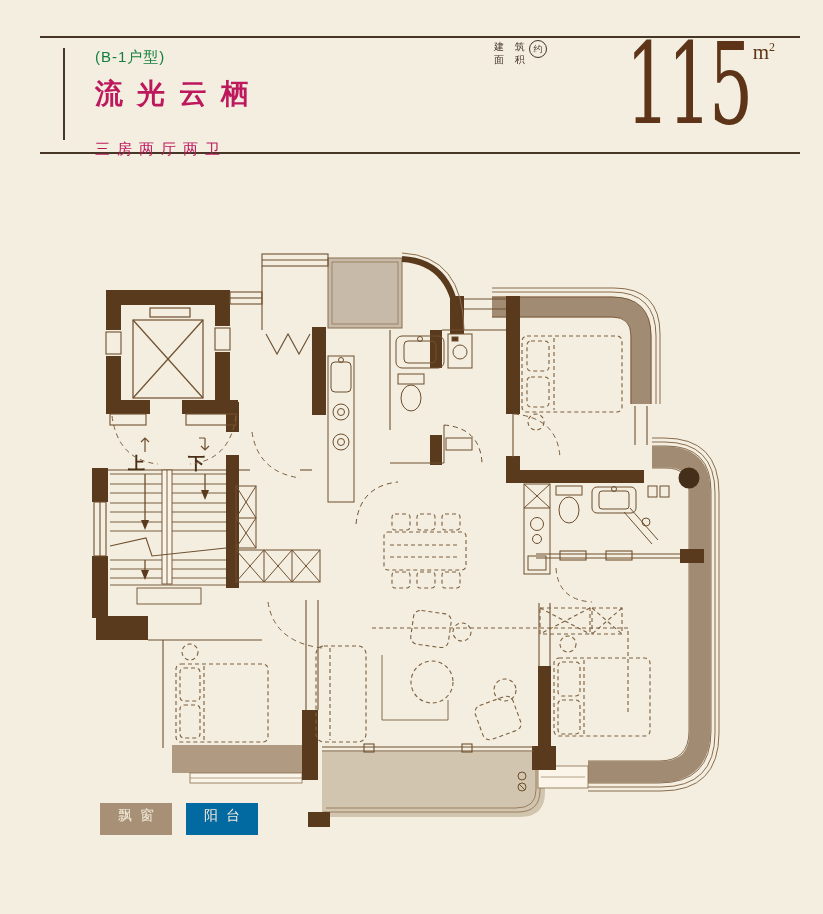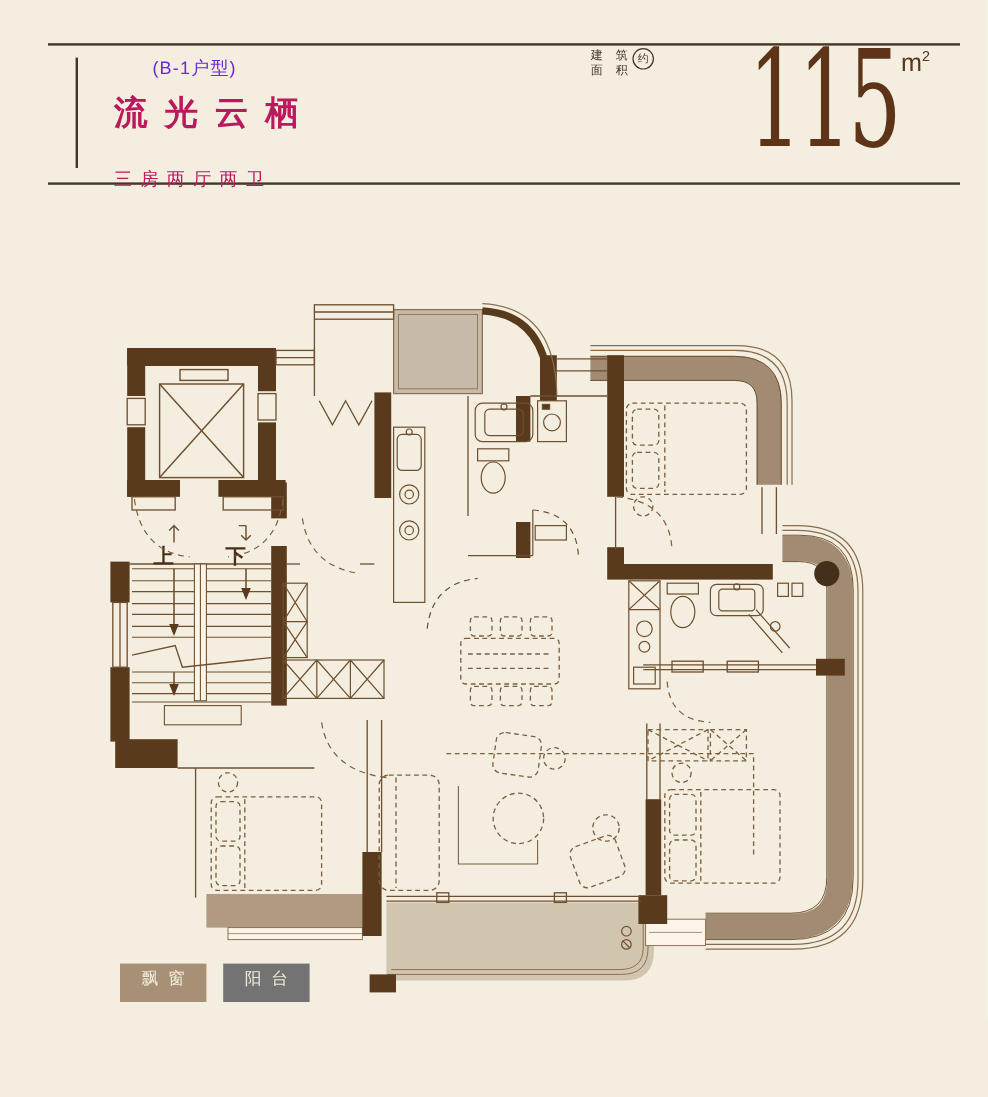--- a/index.html
+++ b/index.html
@@ -11,21 +11,21 @@
     overflow:hidden;
   }
   .rule{position:absolute;left:40px;width:760px;height:1.5px;background:#453626;}
   .rule-top{top:36px;}
   .rule-bottom{top:152px;}
   .title-block{
     position:absolute;left:63px;top:48px;
     border-left:2px solid #453626;
     padding-left:30px;height:92px;
   }
-  .unit-tag{font-size:15px;color:#6d28d9;letter-spacing:1px;margin-left:32px;}
+  .unit-tag{font-size:15px;color:#15803d;letter-spacing:1px;}
   .title{
     margin:8px 0 0 0;font-weight:600;
     font-size:28px;letter-spacing:14px;color:#be185d;
     font-family:"DejaVu Serif", serif;
   }
   .subtitle{margin-top:27px;font-size:15px;letter-spacing:7px;color:#be185d;}
   .area-block{
     position:absolute;top:40px;right:48px;
     display:flex;
   }
@@ -40,32 +40,32 @@
     margin:0 2px 16px 0;flex:none;
   }
   .area-number{
     display:inline-block;
     font-family:"DejaVu Serif", serif;
     font-size:112px;line-height:88px;color:#5d3418;
     transform:scaleX(.62);transform-origin:right bottom;
     letter-spacing:-4px;
   }
   .area-unit{
-    font-family:Liberation Sans, sans-serif;
+    font-family:Liberation Serif, serif;
     font-size:21px;color:#5d3418;margin:0 0 8px 2px;
   }
   .area-unit sup{font-size:12px;}
   .plan{position:absolute;left:0;top:0;width:823px;height:914px;}
   .legend{position:absolute;left:100px;top:803px;display:flex;gap:14px;}
   .legend-item{
     width:72px;height:32px;line-height:24px;text-align:center;
     font-size:14px;letter-spacing:8px;text-indent:8px;color:#f1e9d8;
   }
   .legend-bay{background:#a79076;}
-  .legend-balcony{background:#737373;}
+  .legend-balcony{background:#0369a1;}
   .disclaimer{
     position:absolute;left:570px;top:799px;
     font-size:13px;color:#3f3020;letter-spacing:1px;white-space:nowrap;
   }
 </style>
 </head>
 <body>
 
 <div class="page">
 

